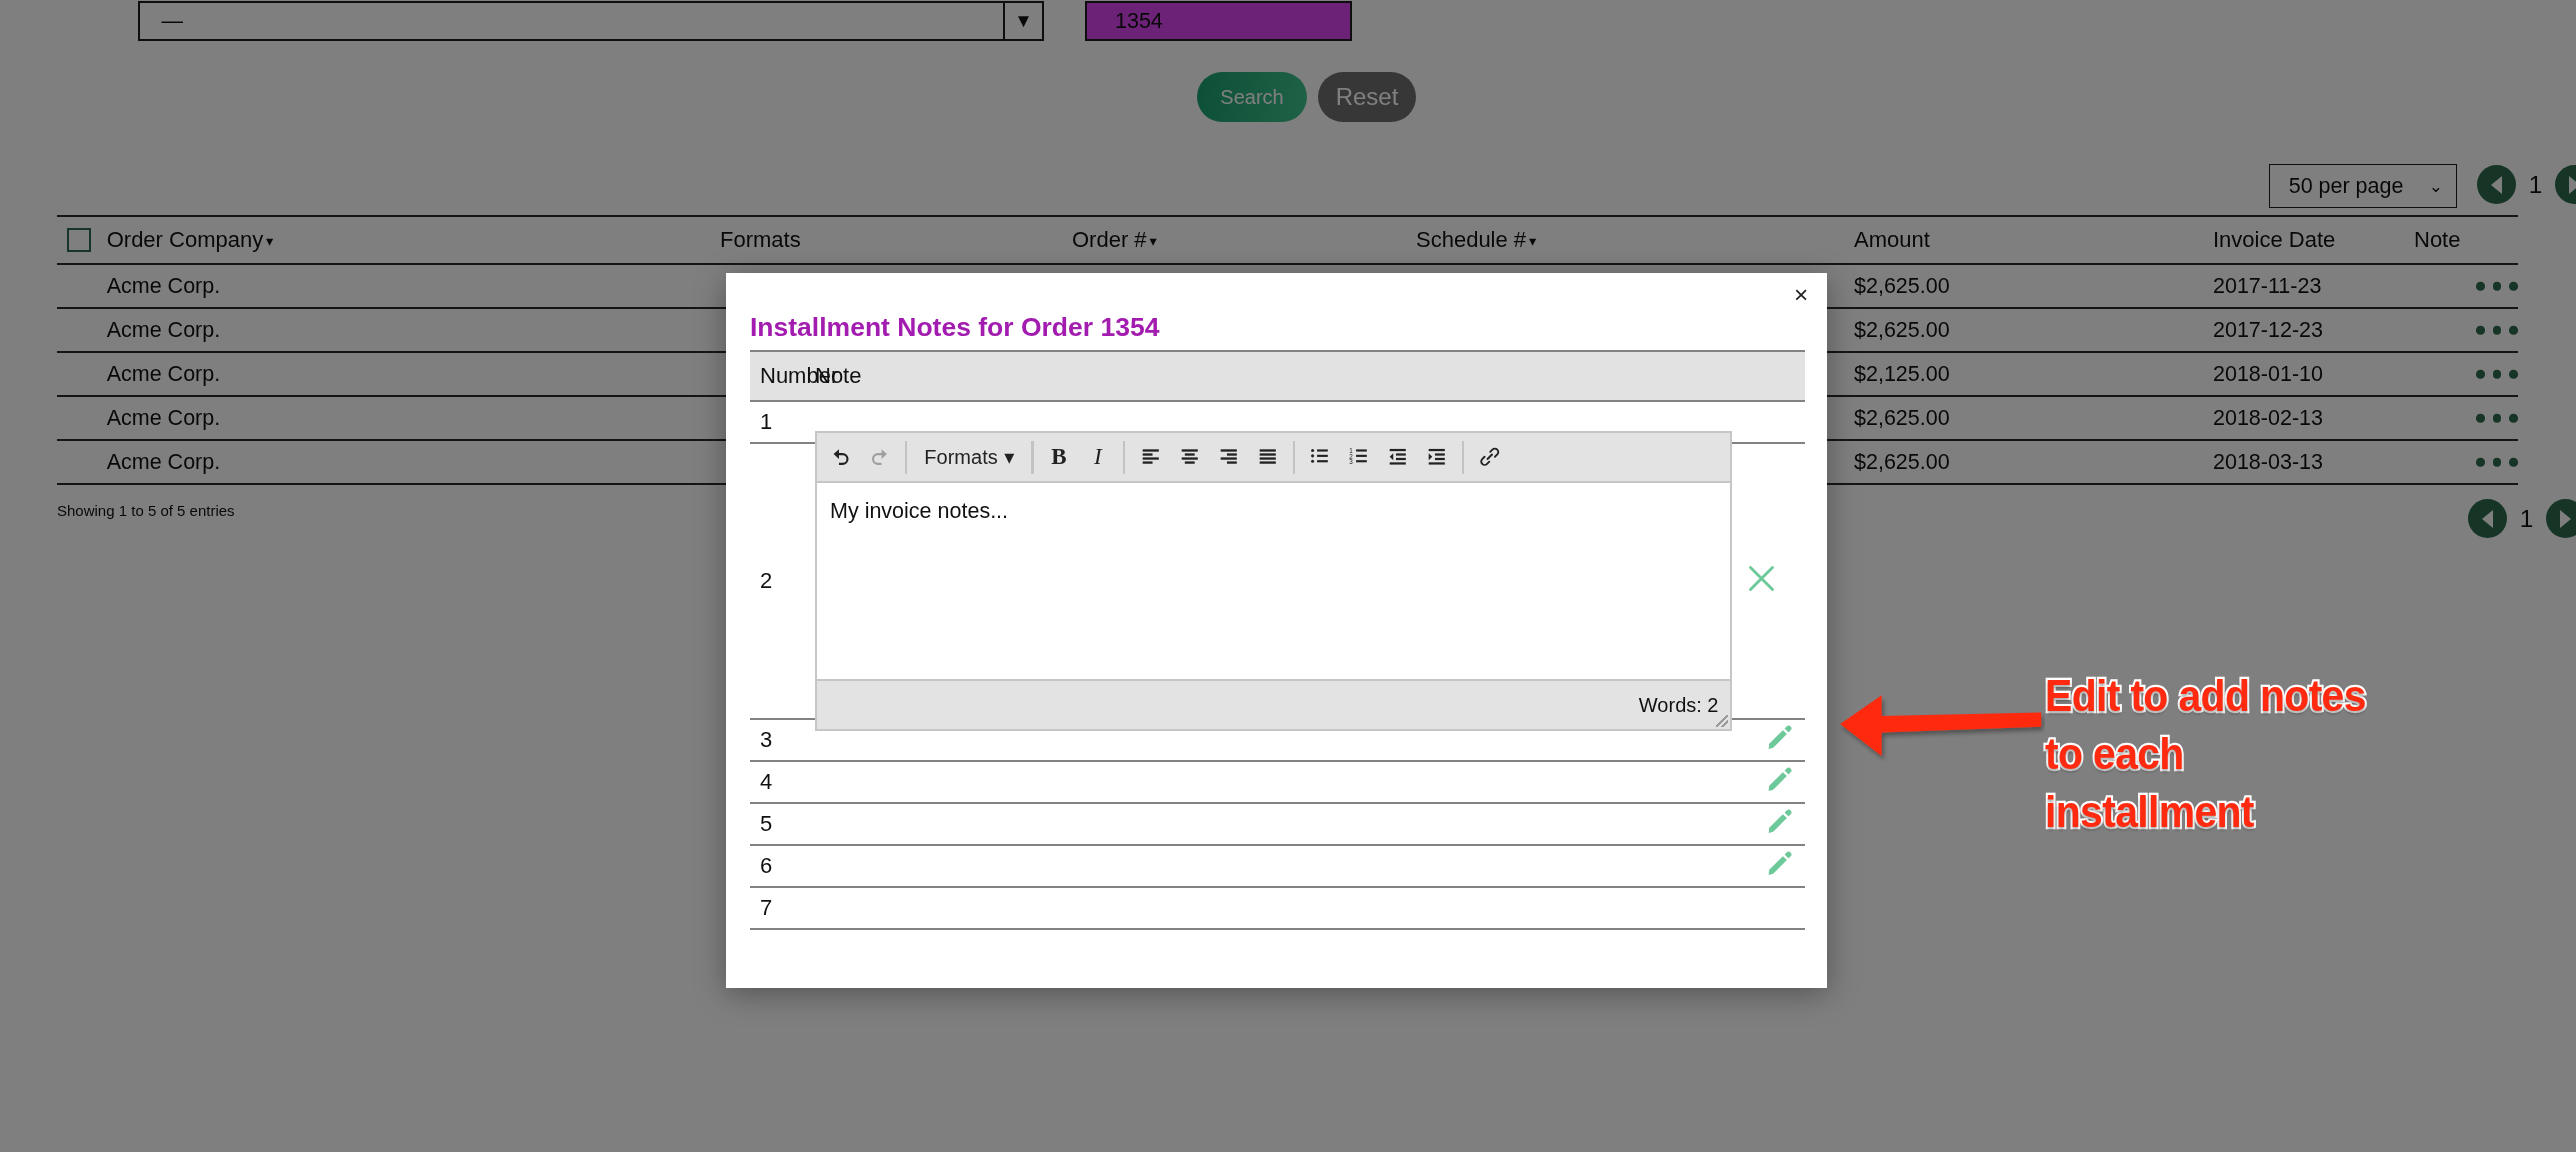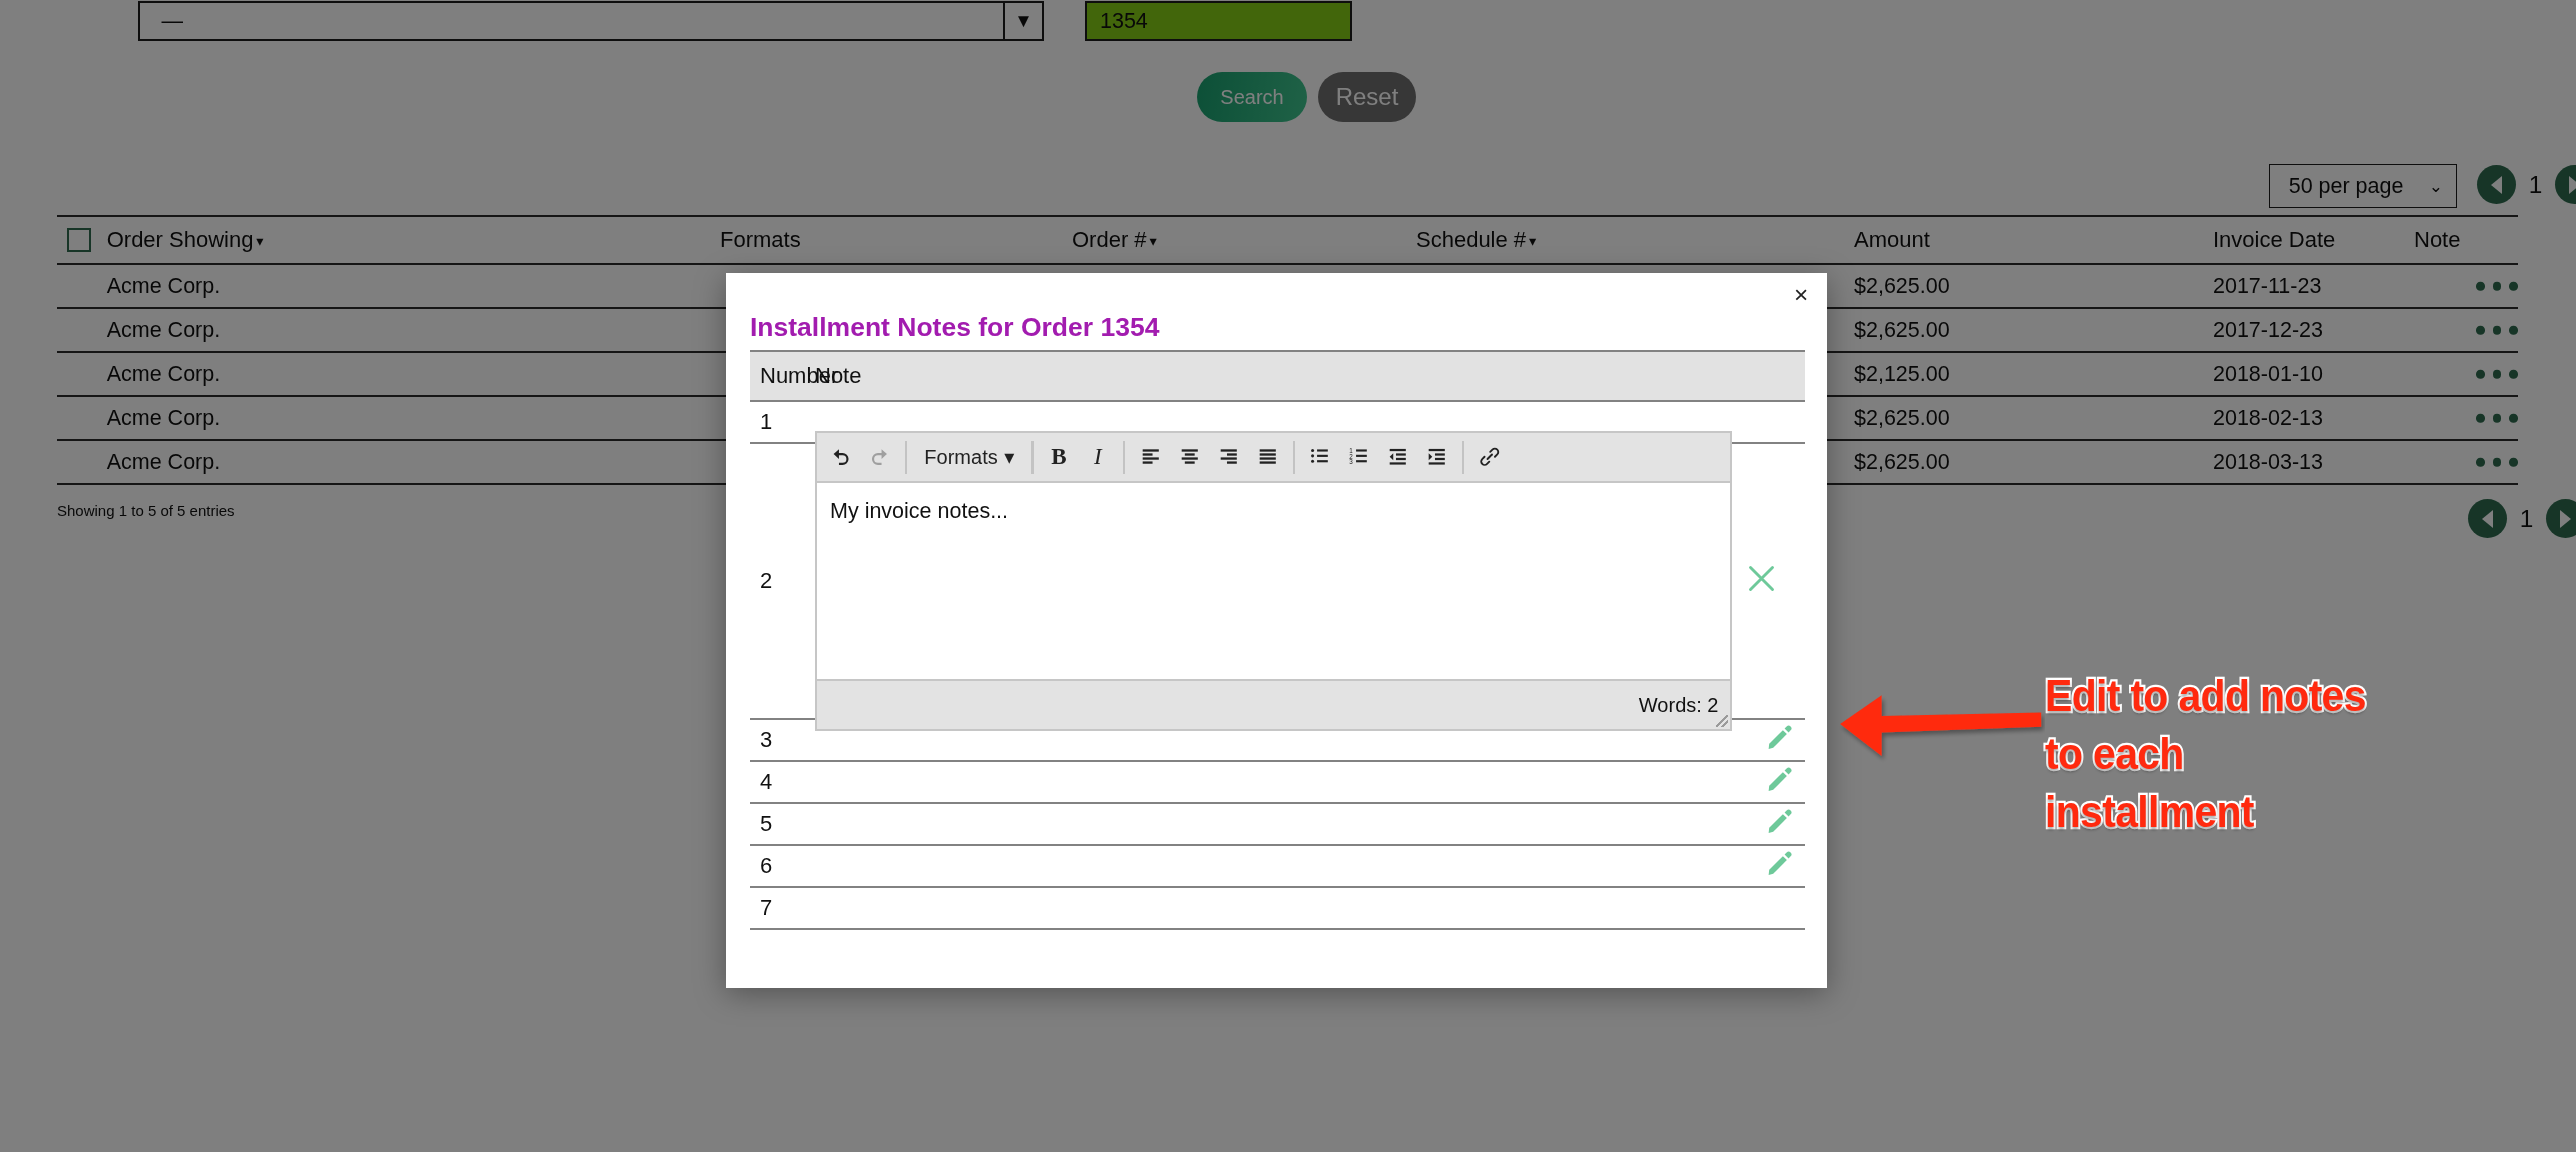--- a/index.html
+++ b/index.html
@@ -25,22 +25,22 @@
     font-size:21.5px; color:#111;
   }
   .filter-select .val { padding-left:21.5px; flex:1; letter-spacing:0px; }
   .filter-select .sep { width:2.2px; height:100%; background:#1c1c1c; }
   .filter-select .caret {
     width:37px; display:flex; align-items:center; justify-content:center;
     font-size:18.7px; color:#111;
   }
   .order-input {
     position:absolute; left:1028px; top:1.4px; width:267px; height:40px;
-    border:2.2px solid #1c1c1c; background:#84cc16;
-    display:flex; align-items:center; padding-left:13px;
+    border:2.2px solid #1c1c1c; background:#d946ef;
+    display:flex; align-items:center; padding-left:28px;
     font-size:21.5px; color:#111;
   }
 
   .btn-row {
     position:absolute; left:0; top:49px; width:2576px; height:79px;
     background:#fff;
   }
   .btn {
     position:absolute; border:none; border-radius:717px;
     color:#fff; cursor:pointer;
@@ -265,21 +265,21 @@
       <span class="pg-circle">
           <i class="tri-r"></i>
         </span>
     </div>
 
     <div class="data-table">
       <div class="dt-head">
         <div class="c-check">
           <span class="hdr-chk"></span>
         </div>
-        <div class="c-company"><span>Order Showing</span><span class="sortcaret">▾</span></div>
+        <div class="c-company"><span>Order Company</span><span class="sortcaret">▾</span></div>
         <div class="c-agency"><span>Formats</span></div>
         <div class="c-order"><span>Order #</span><span class="sortcaret">▾</span></div>
         <div class="c-sched"><span>Schedule #</span><span class="sortcaret">▾</span></div>
         <div class="c-amount"><span>Amount</span></div>
         <div class="c-date"><span>Invoice Date</span></div>
         <div class="c-note"><span>Note</span></div>
       </div>
       <div id="table-rows">
           <div class="dt-row">
             <div class="c-check"></div>

